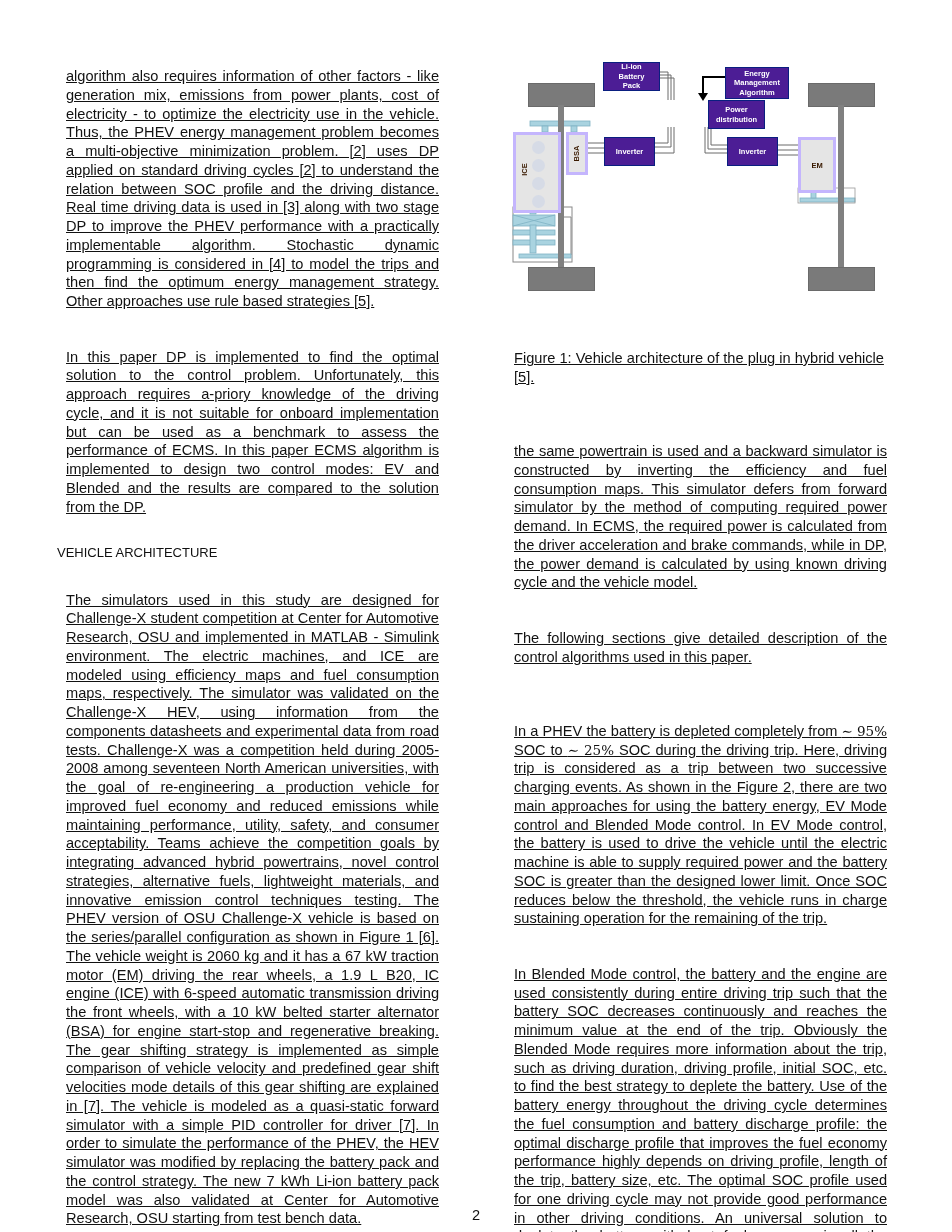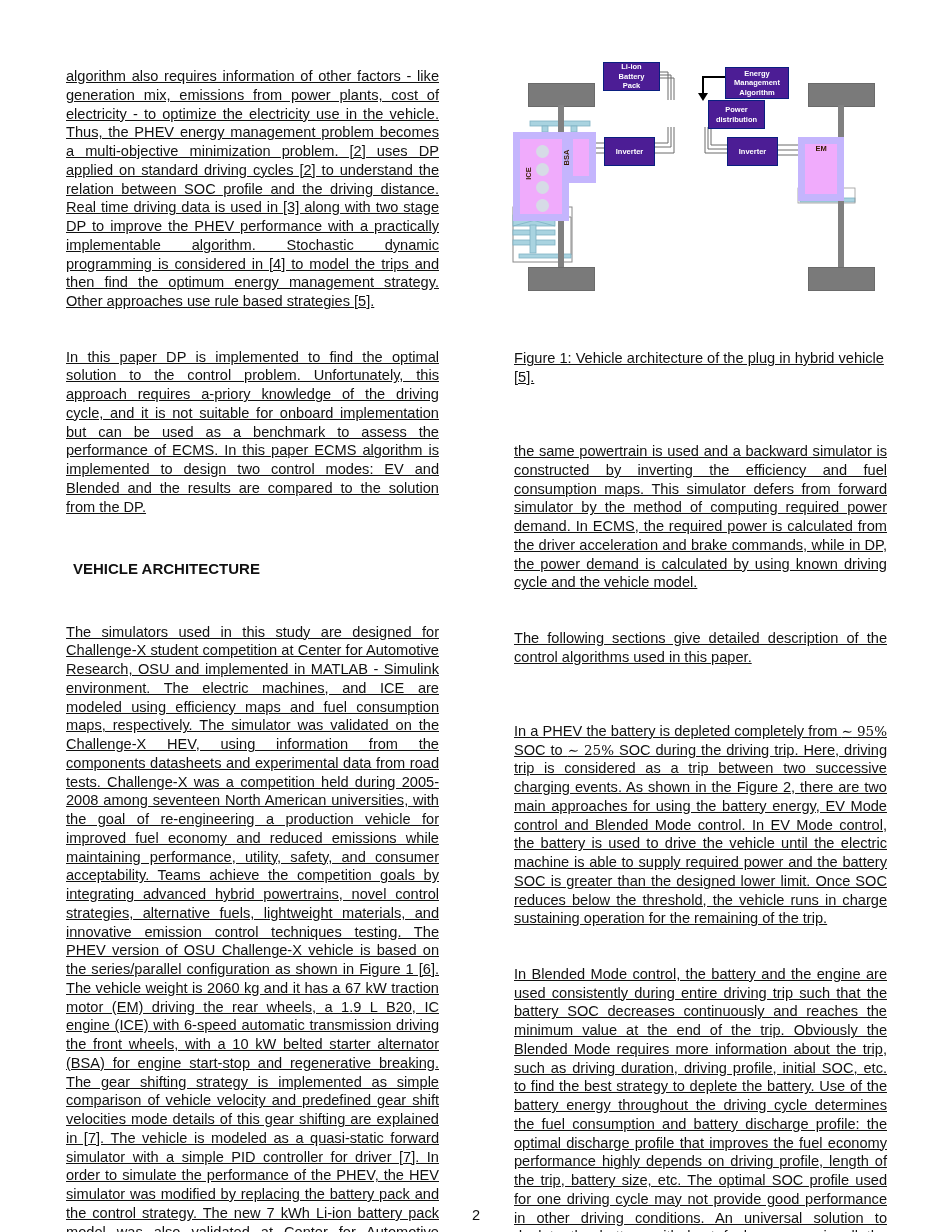--- a/index.html
+++ b/index.html
@@ -9,42 +9,42 @@
     color: #111111;
   }
   .col {
     position: absolute; width: 391px;
     font-size: 14.6px; line-height: 18.75px;
     text-align: justify; hyphens: none;
   }
   .col p { margin: 9px; text-decoration: underline; }
   .col .gap { height: 18.75px; }
   .col h2 {
-    margin: 16px; font-size: 15px; line-height: 18.75px; font-weight: bold;
+    margin: 0; font-size: 13px; line-height: 18.75px; font-weight: normal;
   }
   #left { left: 57px; top: 58px; }
   #right-top { left: 505px; top: 340px; }
   .caption { text-align: left; }
   .math { font-family: "DejaVu Serif", serif; font-size: 13.5px; }
   #page-num {
     position: absolute; top: 1207px; left: 0; width: 952px; text-align: center;
     font-size: 14.6px;
   }
   #figure {
     position: absolute; left: 505px; top: 55px; width: 395px; height: 245px;
   }
   .blk {
     position: absolute; background: #4c1d95; border: 1px solid #0a1f80;
     color: #ffffff; font-weight: bold; font-size: 7.5px; line-height: 9.5px;
     text-align: center; display: flex; align-items: center; justify-content: center;
   }
   .orng {
-    position: absolute; background: #f0abfc; border: 7px solid #c4b5fd;
+    position: absolute; background: #e5e5e5; border: 3px solid #c4b5fd;
     color: #3a1a00; font-weight: bold; font-size: 7.5px;
-    display: flex; justify-content: center;
+    display: flex; align-items: center; justify-content: center;
   }
   .wheel { position: absolute; background: #7a7a7a; border: 1px solid #6a6a6a; }
   .axle { position: absolute; background: #808080; }
 </style>
 </head>
 <body>
 
 <div id="left" class="col">
   <p>algorithm also requires information of other factors - like generation mix, emissions from power plants, cost of electricity - to optimize the electricity use in the vehicle. Thus, the PHEV energy management problem becomes a multi-objective minimization problem.  [2] uses DP applied on standard driving cycles [2] to understand the relation between SOC profile and the driving distance. Real time driving data is used in [3] along with two stage DP to improve the PHEV performance with a practically implementable algorithm.  Stochastic dynamic programming is considered in [4] to model the trips and then find the optimum energy management strategy. Other approaches use rule based strategies [5].</p>
   <div class="gap"></div>

